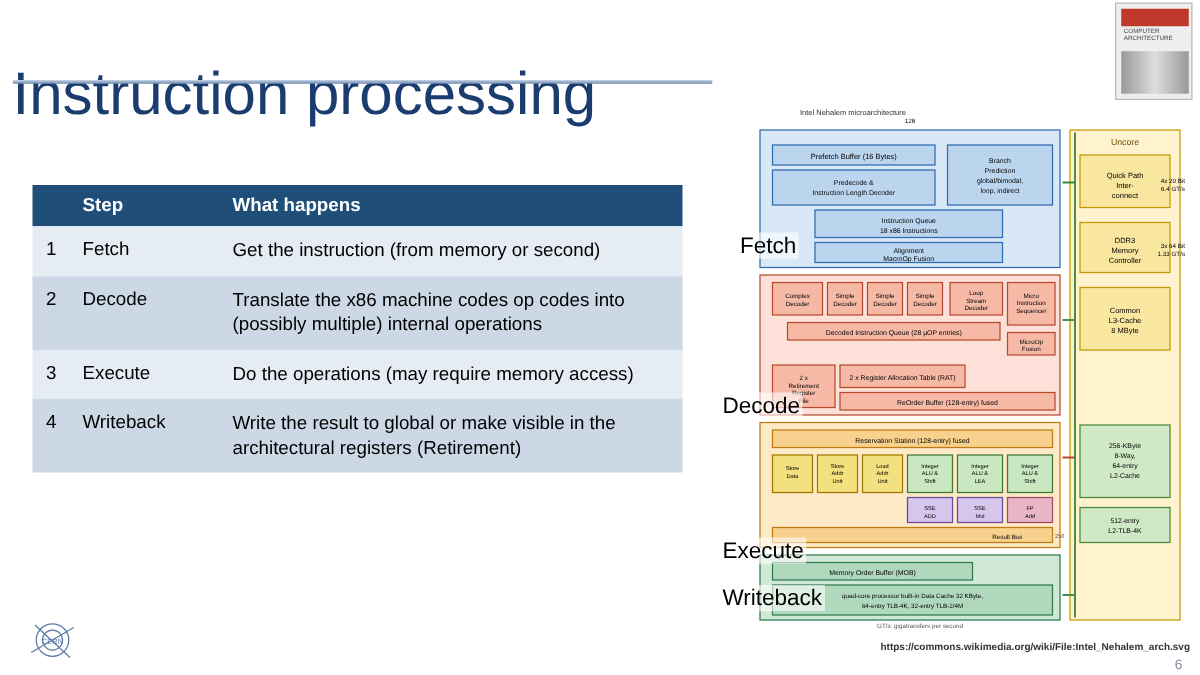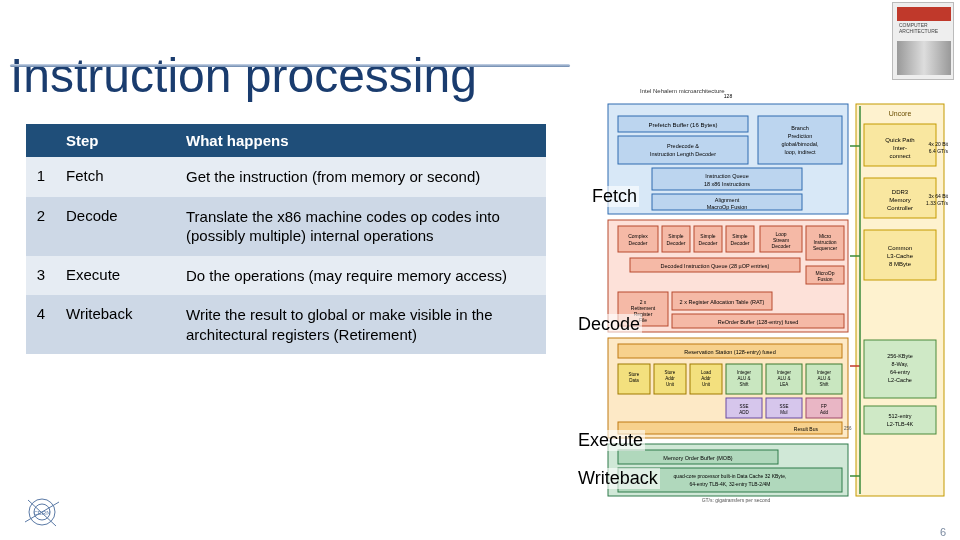--- a/index.html
+++ b/index.html
@@ -5,21 +5,21 @@
   * { margin: 0; padding: 0; box-sizing: border-box; }
   html, body { width: 960px; height: 540px; font-family: Arial, Helvetica, sans-serif; background: #fff; overflow: hidden; }
   .slide { position: relative; width: 960px; height: 540px; }
   .title { position: absolute; left: 10px; top: 0px; font-size: 48px; color: #1a3c6e; font-weight: 400; margin-top: 48px; }
   .title-underline { position: absolute; left: 10px; top: 64px; width: 560px; height: 3px; background: linear-gradient(#c9d6e8, #6b87ad); border-radius: 2px; }
   .book-thumb { position: absolute; right: 6px; top: 2px; width: 62px; height: 78px; background: #eee; border: 1px solid #bbb; }
   .book-thumb .bar { position: absolute; left: 4px; top: 4px; width: 54px; height: 14px; background: #c0392b; }
   .book-thumb .txt { position: absolute; left: 6px; top: 20px; font-size: 5px; color: #444; line-height: 1.1; }
   .book-thumb .img { position: absolute; left: 4px; bottom: 4px; width: 54px; height: 34px; background: linear-gradient(90deg, #999, #ddd, #999); }
   .table-wrap { position: absolute; left: 26px; top: 124px; width: 520px; }
-  table { border-collapse: collapse; width: 100%; font-size: 15px; }
+  table { border-collapse: collapse; width: 100%; font-size: 15px; margin-top: 24px; }
   th { background: #1f4e79; color: #fff; text-align: left; font-weight: bold; padding: 8px 10px; }
   th.num { width: 30px; }
   th.step { width: 120px; }
   td { padding: 10px 10px; vertical-align: top; }
   tr:nth-child(odd) td { background: #e6ecf3; }
   tr:nth-child(even) td { background: #cdd8e6; }
   td.num { width: 30px; text-align: center; }
   td.step { width: 120px; font-weight: normal; }
   td.desc { line-height: 1.3; }
   .arch { position: absolute; left: 560px; top: 86px; width: 392px; height: 418px; }
@@ -239,15 +239,16 @@
   <div class="cern">
     <svg viewBox="0 0 40 40">
       <circle cx="20" cy="20" r="13" fill="none" stroke="#5b7aa6" stroke-width="1"></circle>
       <circle cx="20" cy="20" r="8" fill="none" stroke="#5b7aa6" stroke-width="1"></circle>
       <line x1="3" y1="30" x2="37" y2="10" stroke="#5b7aa6" stroke-width="1"></line>
       <line x1="6" y1="8" x2="34" y2="34" stroke="#5b7aa6" stroke-width="1"></line>
       <text x="20" y="23" font-size="6" text-anchor="middle" fill="#5b7aa6">CERN</text>
     </svg>
   </div>
 
+  <div class="credit">https://commons.wikimedia.org/wiki/File:Intel_Nehalem_arch.svg</div>
   <div class="pagenum">6</div>
 
 </div>
 
 </body></html>

